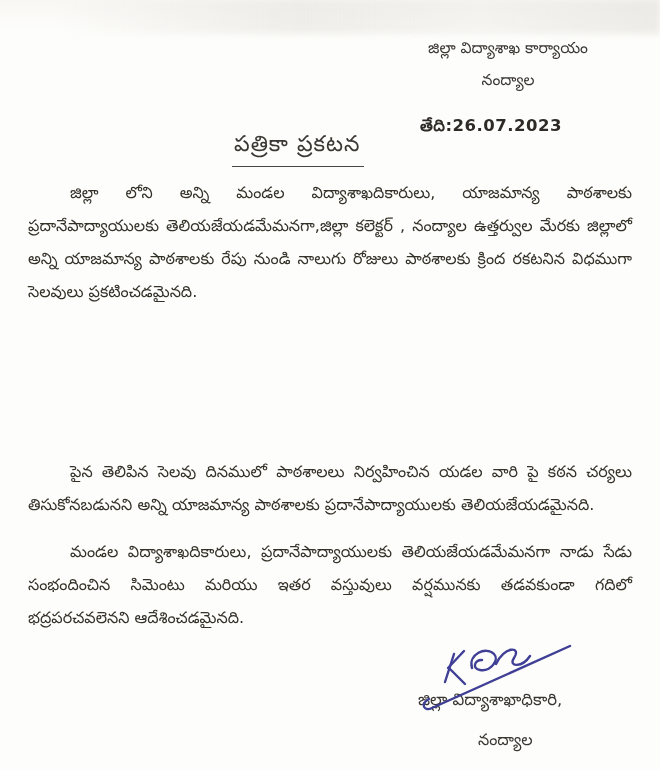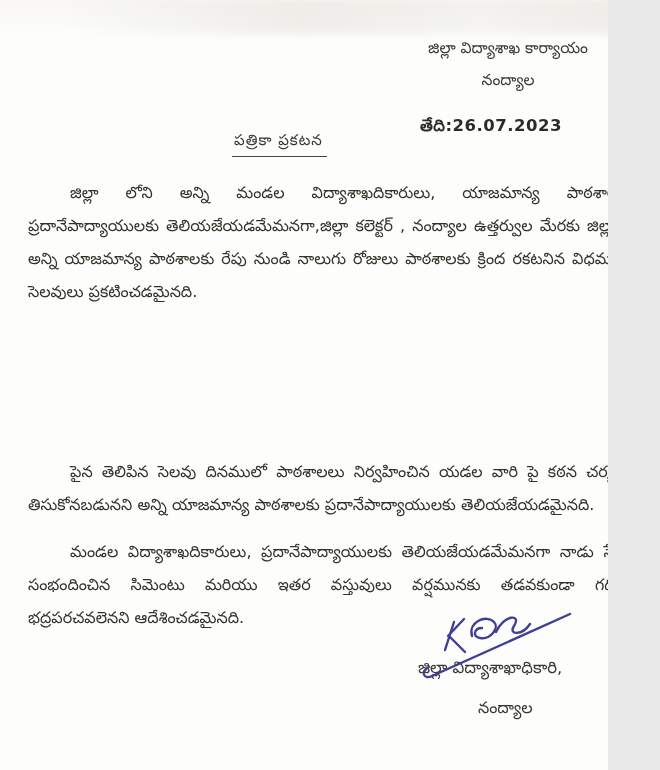--- a/index.html
+++ b/index.html
@@ -3,21 +3,21 @@
 <meta charset="utf-8">
 <style>
   html, body { margin: 0; padding: 0; }
   body {
     width: 660px; height: 770px;
     background: #e9e9e9;
     font-family: "DejaVu Sans", "Liberation Sans", sans-serif;
   }
   .paper {
     position: relative;
-    width: 608px; height: 770px;
+    width: 660px; height: 770px;
     background: linear-gradient(180deg, #f8f7f4 0%, #fdfdfb 4%, #fdfdfb 100%);
     color: #33302c;
     overflow: hidden;
   }
   .scan-smudge {
     position: absolute; top: 0; left: 60px; width: 600px; height: 34px;
     background: linear-gradient(90deg, rgba(230,228,222,0.0), rgba(228,226,220,0.55) 40%, rgba(232,230,224,0.35) 70%, rgba(226,224,218,0.6));
     filter: blur(3px);
   }
   .office-block {
@@ -27,21 +27,21 @@
     color: #3a3733;
   }
   .office-place { margin-top: 12px; }
   .date-line {
     position: absolute; top: 116px; left: 420px;
     font-size: 16.5px; font-weight: bold; color: #2e2b27;
     letter-spacing: 0.5px;
   }
   .doc-title {
     position: absolute; top: 131px; left: 232px;
-    font-size: 15px; color: #3b3834;
+    font-size: 22px; color: #3b3834;
     border-bottom: 1.6px solid #4a4742;
     padding: 0 4px 4px 2px;
     letter-spacing: 1px;
   }
   .para {
     position: absolute; left: 28px; width: 604px;
     text-align: justify;
     text-indent: 42px;
     font-size: 16px; line-height: 33px;
     color: #343129;
@@ -50,21 +50,21 @@
   .para2 { top: 380px; }
   .para3 { top: 455px; }
   .para4 { top: 535px; }
   .holiday-list {
     position: absolute; top: 290px; left: 60px;
     font-family: "Liberation Serif", "DejaVu Serif", serif;
     font-size: 17.5px; line-height: 22.5px;
     color: #262320;
     letter-spacing: 0.2px;
   }
-  .sign-area { position: absolute; top: 606px; left: 392px; width: 240px; height: 130px; }
+  .sign-area { position: absolute; top: 638px; left: 392px; width: 240px; height: 130px; }
   .signature-svg {
     position: absolute; top: 0; left: 10px;
     pointer-events: none; z-index: 2;
   }
   .signer-title {
     position: absolute; top: 52px; left: 26px;
     font-size: 16.5px; color: #3a3733; z-index: 1;
     white-space: nowrap;
   }
   .signer-place {

